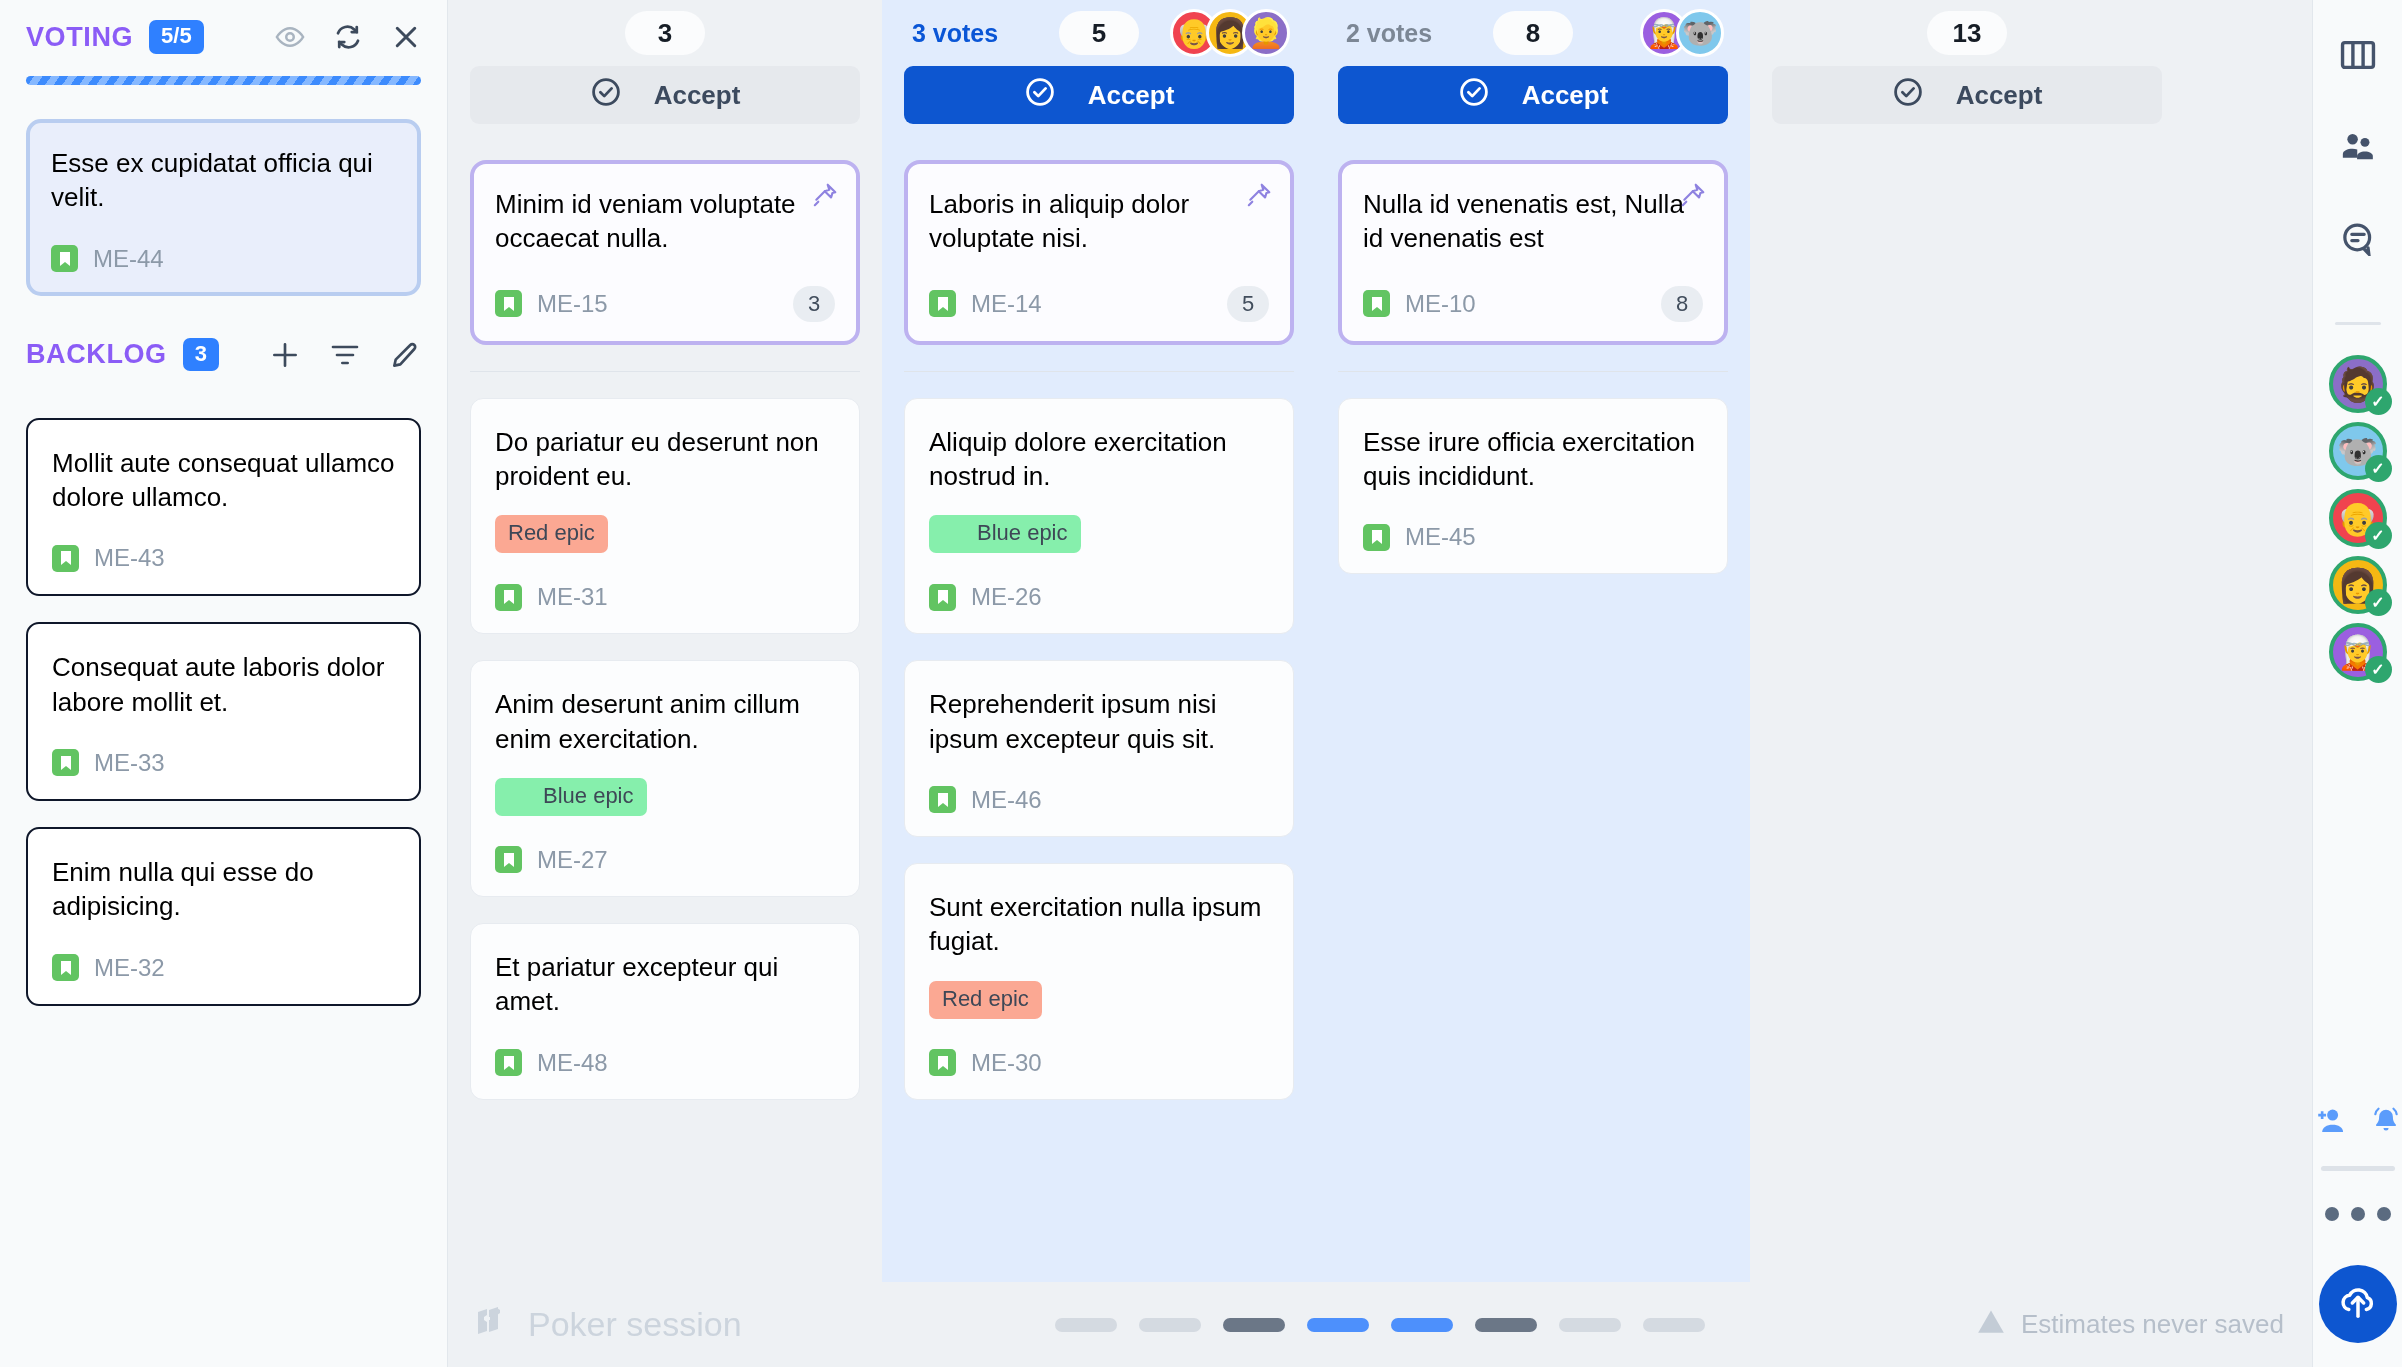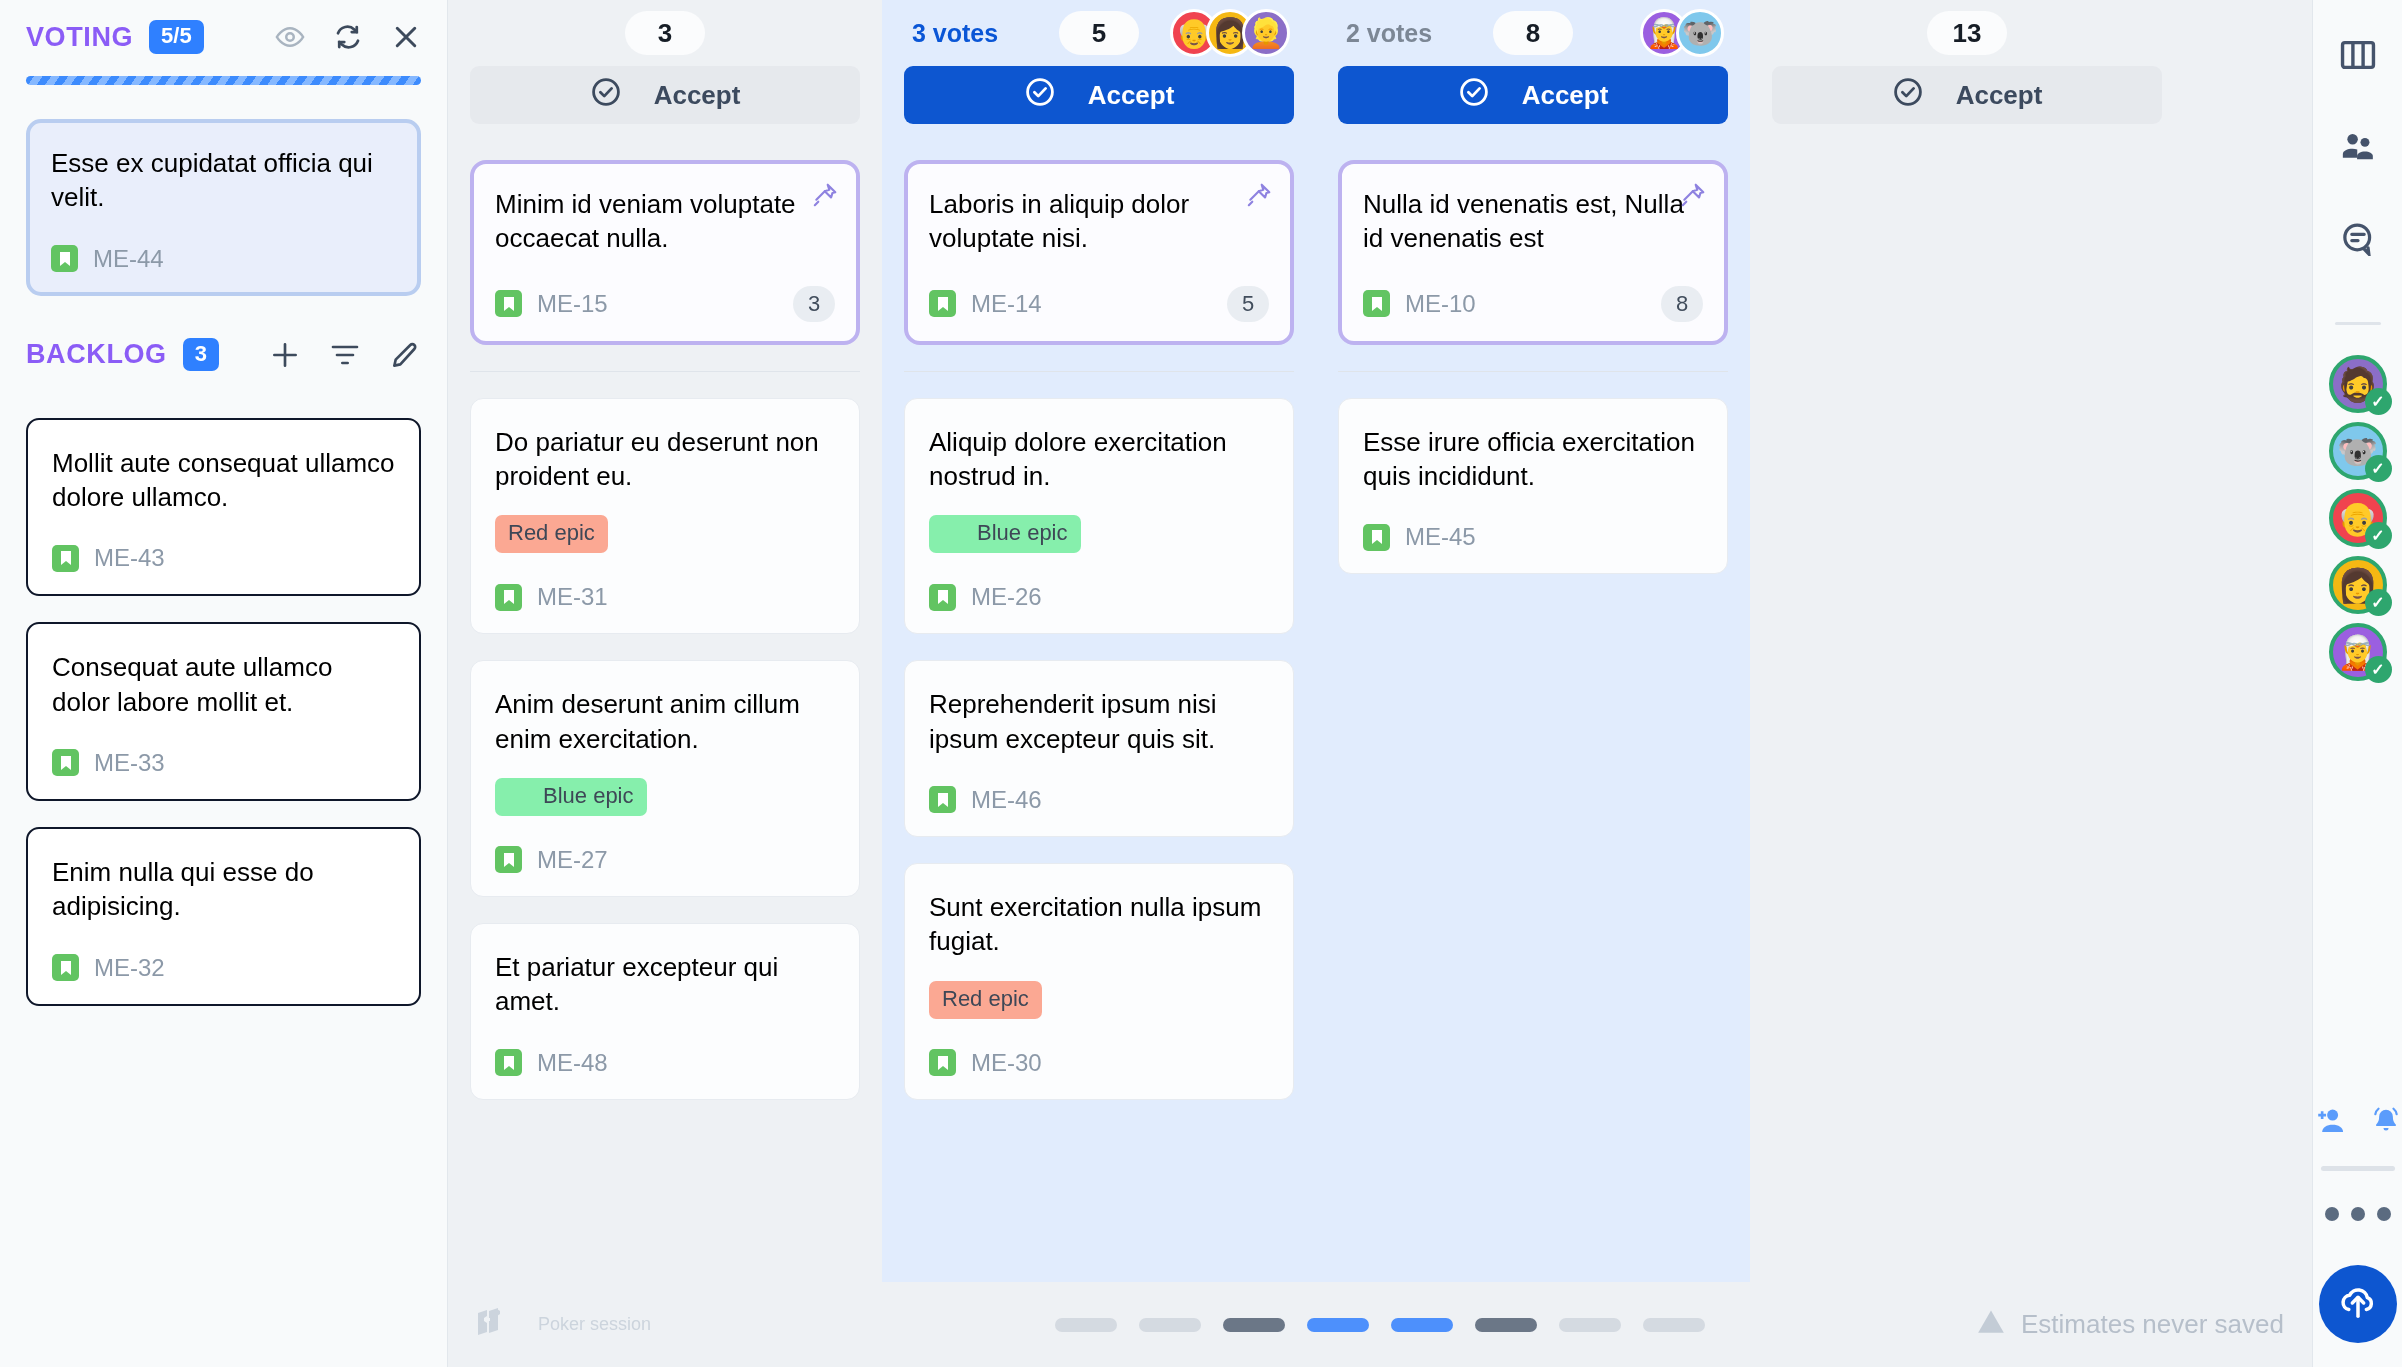--- a/index.html
+++ b/index.html
@@ -172,22 +172,22 @@
   }
 
   
   .bottom-bar {
     position: absolute; left: 0; right: 0; bottom: 0;
     height: 85px;
     display: flex; align-items: center;
     padding: 0 28px;
   }
   .poker-session {
-    display: flex; align-items: center; gap: 28px;
-    font-size: 18px; color: #ccd4dd;
+    display: flex; align-items: center; gap: 18px;
+    font-size: 34px; color: #ccd4dd;
   }
   .pagination {
     position: absolute; left: 50%; transform: translateX(-50%);
     display: flex; gap: 22px;
   }
   .pbar { width: 62px; height: 14px; border-radius: 7px; }
   .saved-status {
     margin-left: auto;
     display: flex; align-items: center; gap: 16px;
     font-size: 26px; color: #b6bfca;
@@ -311,21 +311,21 @@
           <div class="story-meta">
             <span class="story-icon">
               <svg width="14" height="16" viewBox="0 0 14 16">
                 <path d="M2 1h10v14l-5-4-5 4z" fill="#ffffff"></path>
               </svg>
             </span>
             <span class="story-key">ME-43</span>
           </div>
         </div>
         <div class="story-card">
-          <div class="story-text">Consequat aute ullamco dolor labore mollit et.</div>
+          <div class="story-text">Consequat aute laboris dolor labore mollit et.</div>
           <div class="story-meta">
             <span class="story-icon">
               <svg width="14" height="16" viewBox="0 0 14 16">
                 <path d="M2 1h10v14l-5-4-5 4z" fill="#ffffff"></path>
               </svg>
             </span>
             <span class="story-key">ME-33</span>
           </div>
         </div>
         <div class="story-card">

